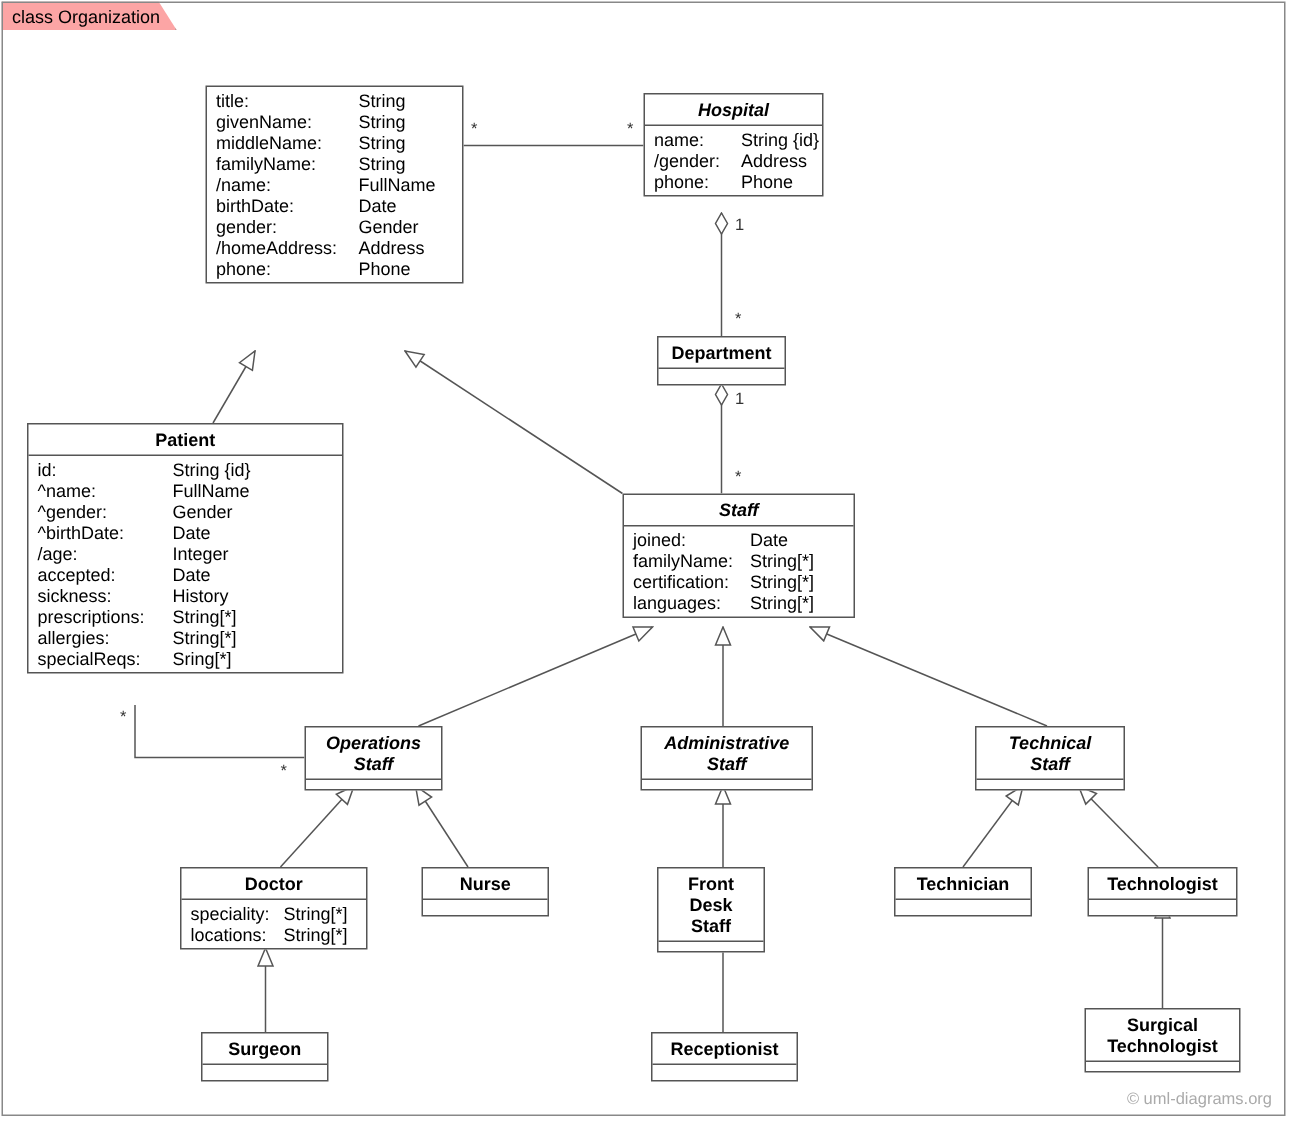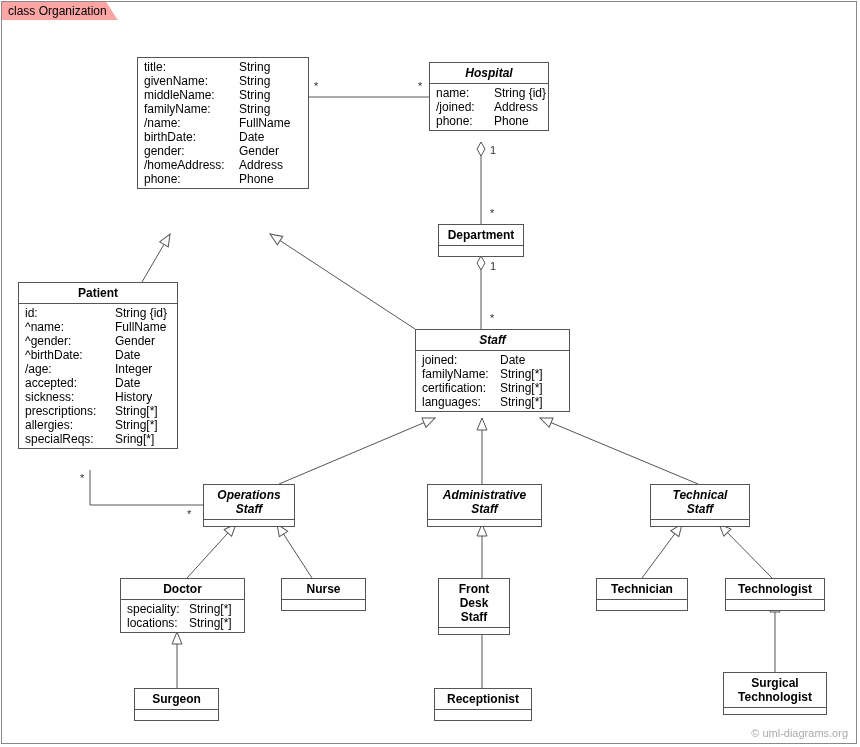--- a/index.html
+++ b/index.html
@@ -176,36 +176,36 @@
   </div>
 
   <div class="class-box" style="left:427px;top:60px;width:120px">
     <div class="class-title">Hospital</div>
     <div class="class-attrs" id="attrs-hospital">
         <div class="attr-row">
           <span class="attr-name" style="min-width: 58px;">name:</span>
           <span class="attr-type">String {id}</span>
         </div>
         <div class="attr-row">
-          <span class="attr-name" style="min-width: 58px;">/joined:</span>
+          <span class="attr-name" style="min-width: 58px;">/gender:</span>
           <span class="attr-type">Address</span>
         </div>
         <div class="attr-row">
           <span class="attr-name" style="min-width: 58px;">phone:</span>
           <span class="attr-type">Phone</span>
         </div>
       </div>
   </div>
 
   <div class="class-box" style="left:436px;top:222px;width:86px">
     <div class="class-title no-italic" style="border-bottom:1px solid #555">Department</div>
     <div style="height:10px"></div>
   </div>
 
-  <div class="class-box" style="left:16px;top:280px;width:160px">
+  <div class="class-box" style="left:16px;top:280px;width:211px">
     <div class="class-title no-italic">Patient</div>
     <div class="class-attrs" id="attrs-patient">
         <div class="attr-row">
           <span class="attr-name" style="min-width: 90px;">id:</span>
           <span class="attr-type">String {id}</span>
         </div>
         <div class="attr-row">
           <span class="attr-name" style="min-width: 90px;">^name:</span>
           <span class="attr-type">FullName</span>
         </div>

